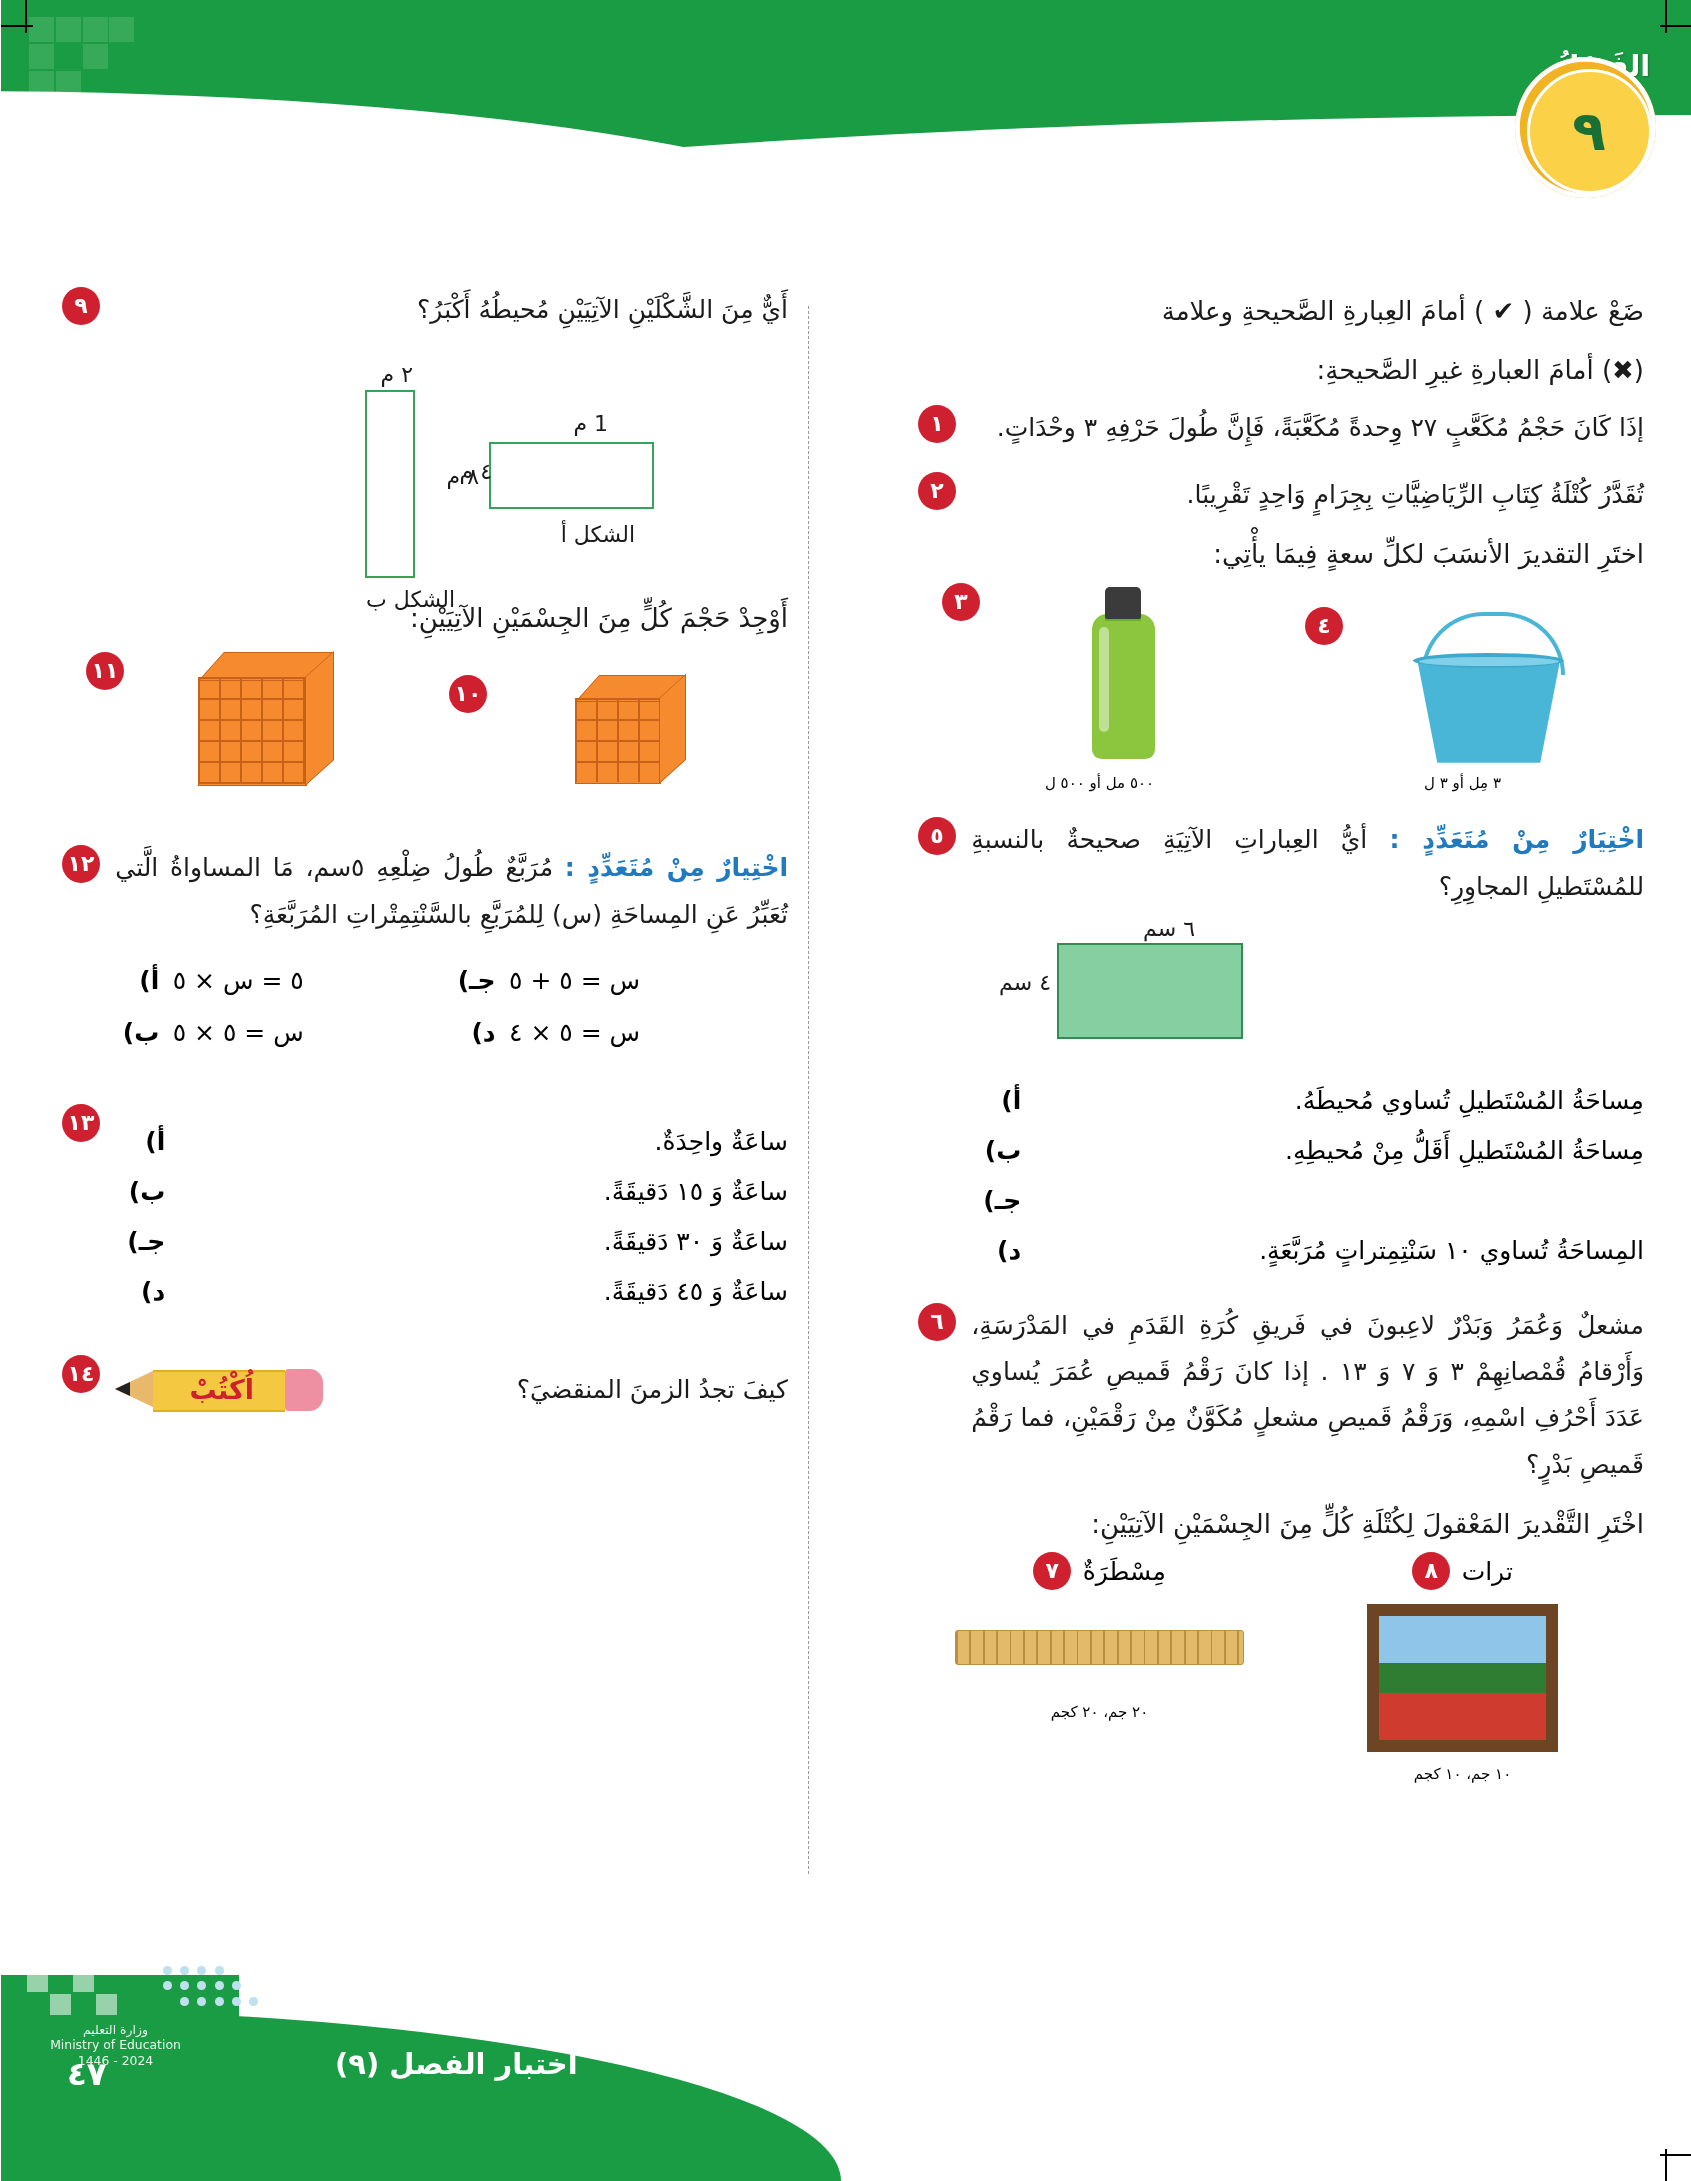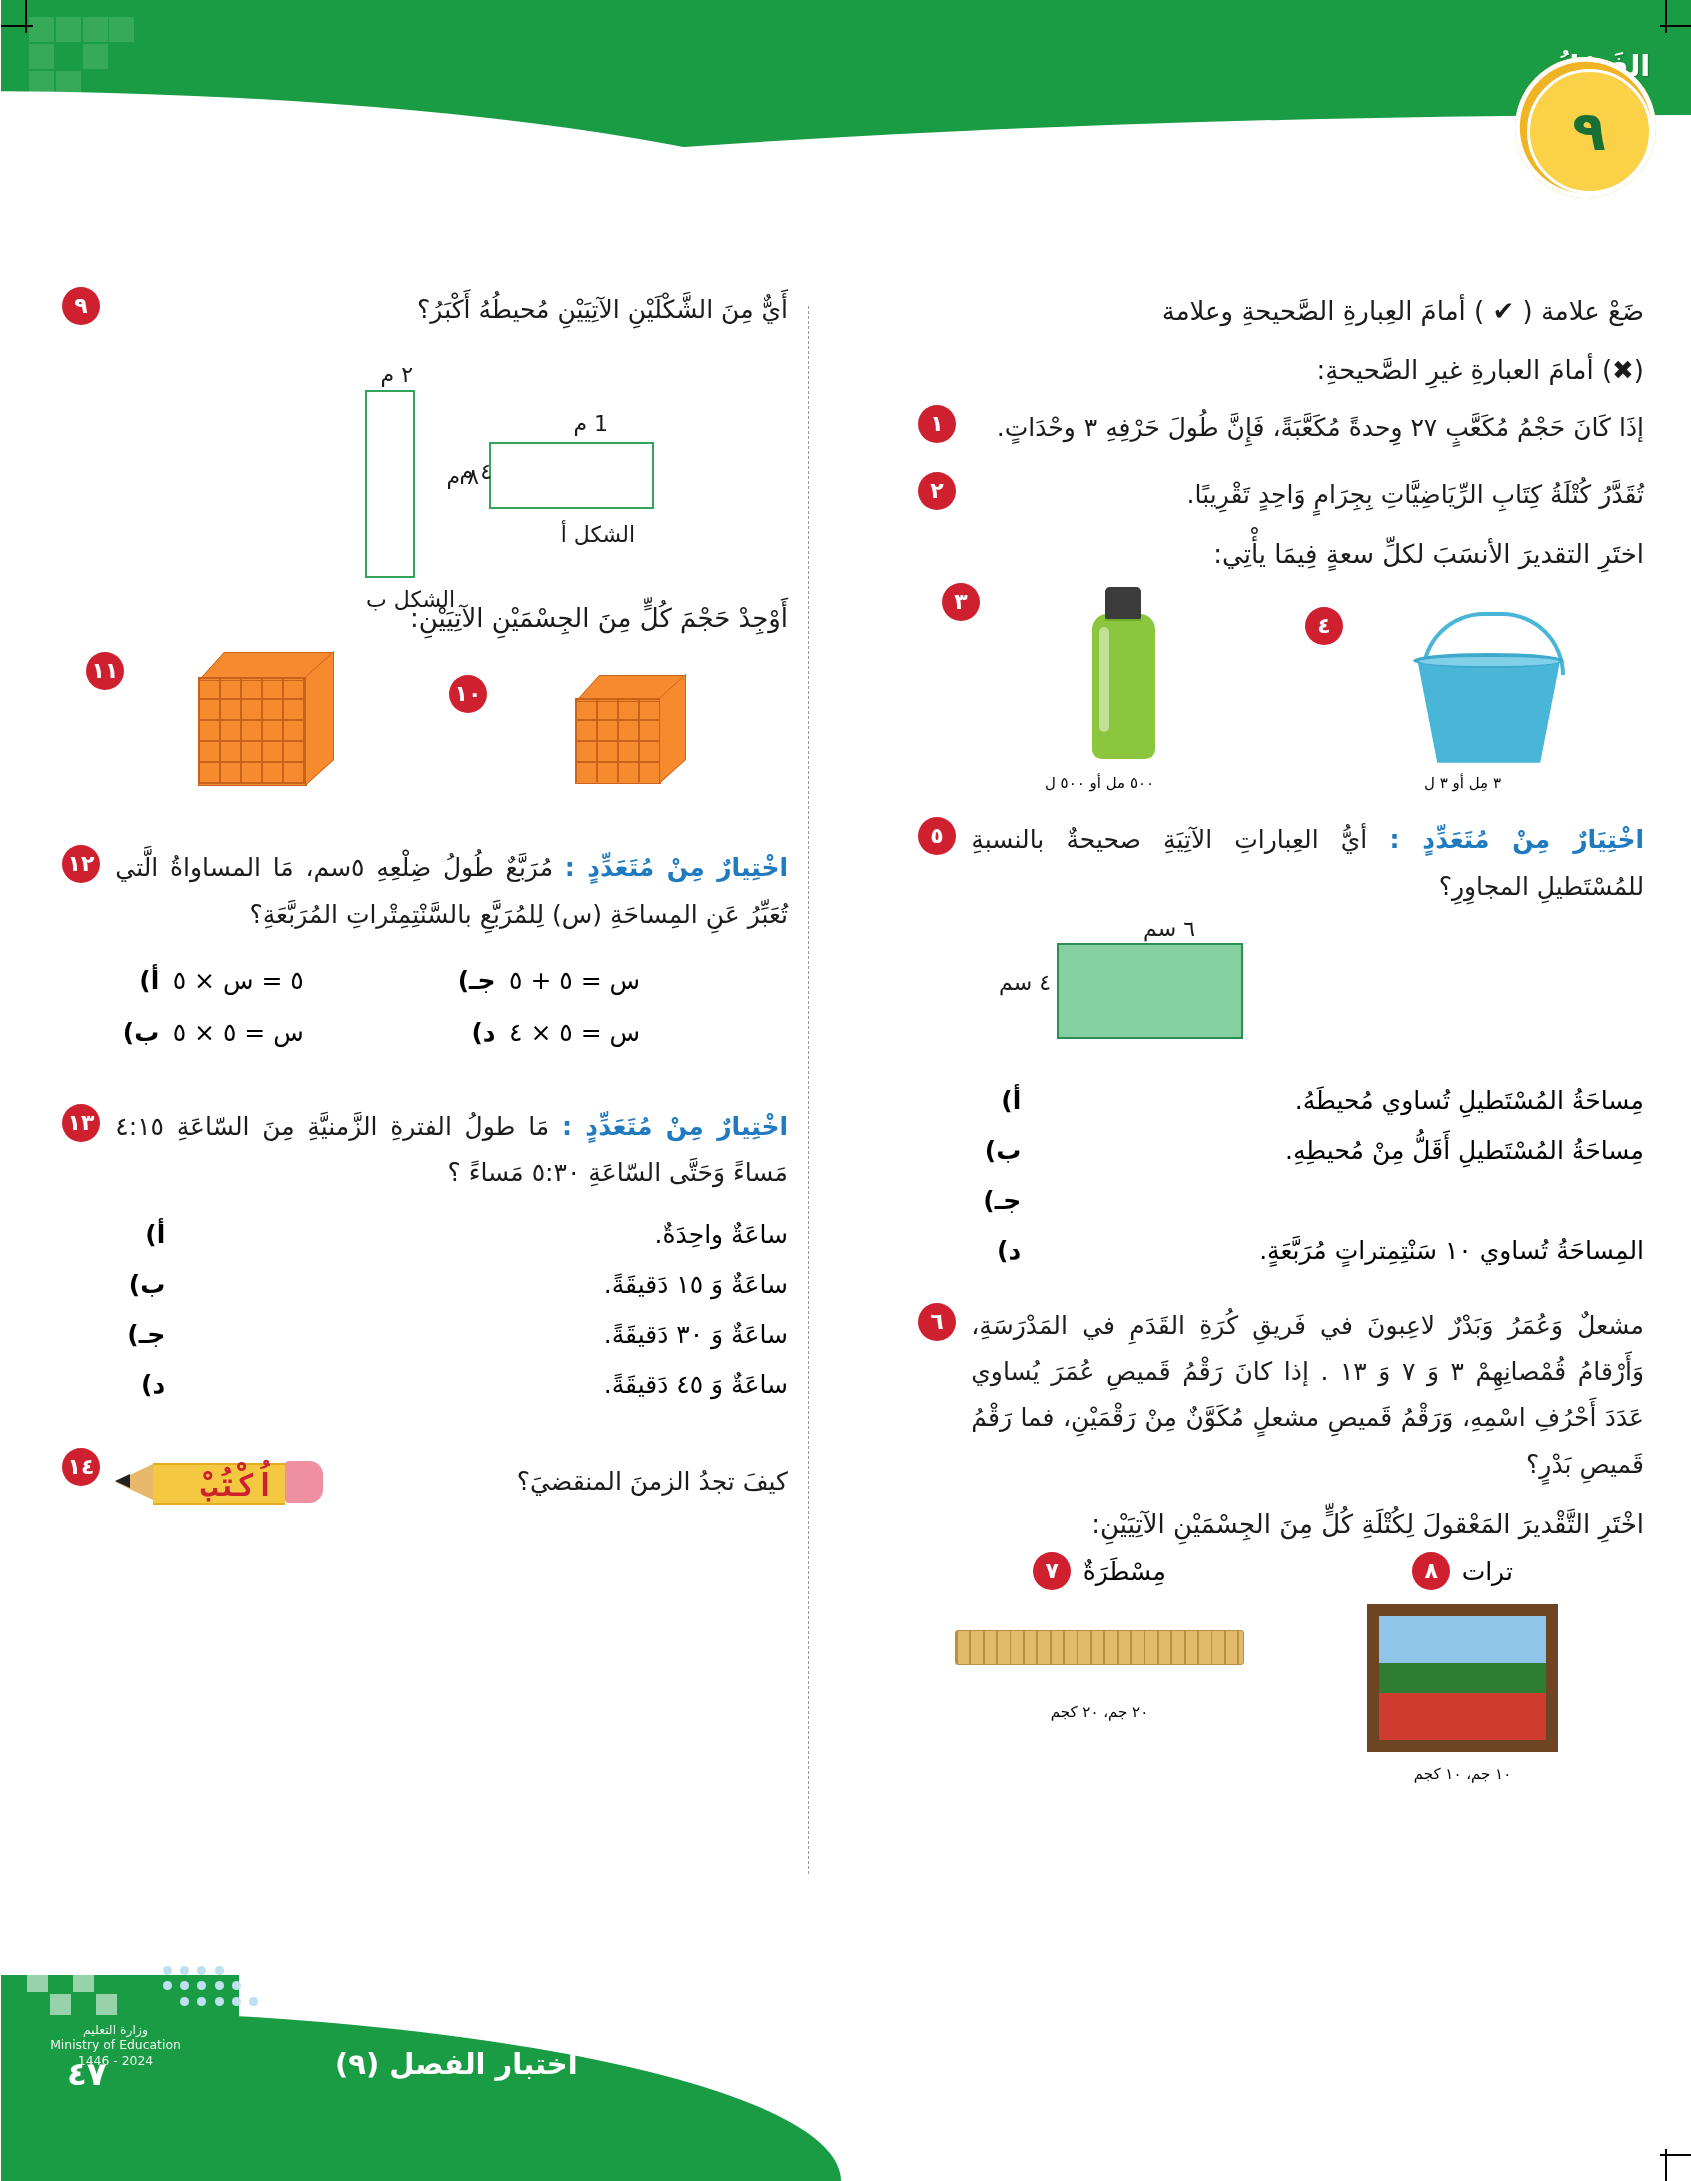--- a/index.html
+++ b/index.html
@@ -130,21 +130,21 @@
   
   .painting{width:191px;height:148px;border:12.4px solid #6d4522;box-sizing:border-box;margin:0 auto;
     background:linear-gradient(#8fc5e8 0 38%,#2e7d32 38% 62%,#cf3b2e 62% 100%);}
   
   .write-row{display:flex;flex-direction:row-reverse;align-items:center;gap:13.4px;margin-top:9.6px;}
   .pencil{position:relative;width:210px;height:50px;}
   .pencil-body{position:absolute;left:38px;top:5.7px;width:132px;height:38px;background:#f5c842;border-top:2.9px solid #e0ae1f;border-bottom:2.9px solid #e0ae1f;}
   .pencil-tip{position:absolute;left:0;top:5.7px;width:0;height:0;border-top:19px solid transparent;border-bottom:19px solid transparent;border-right:40px solid #e8b96a;}
   .pencil-lead{position:absolute;left:0;top:17px;width:0;height:0;border-top:7.6px solid transparent;border-bottom:7.6px solid transparent;border-right:15.3px solid #222;}
   .pencil-eraser{position:absolute;left:170px;top:3.8px;width:38px;height:42px;background:#ef8fa2;border-radius:3.8px 13.4px 13.4px 3.8px;}
-  .pencil-word{position:absolute;left:54px;top:9.6px;width:105px;color:#cf2030;font-size:31px;font-weight:bold;font-family:Liberation Mono, monospace;}
+  .pencil-word{position:absolute;left:54px;top:9.6px;width:105px;text-align:center;color:#cf2030;font-size:27px;font-weight:bold;}
   
   .footer{
     position:absolute;left:0;bottom:0;width:1692px;height:220px;
   }
   .footer-green{
     position:absolute;left:0;bottom:0;width:841px;height:172px;background:#1a9c45;
     border-radius:0 100% 0 0 / 0 100% 0 0;
   }
   .footer-green2{
     position:absolute;left:0;bottom:0;width:239px;height:206px;background:#1a9c45;
@@ -387,24 +387,20 @@
               <span>س = ٥ × ٤</span>
             </div>
           </div>
         </div>
       </div>
     </div>
 
     <div class="q" style="margin-top:44px">
       <span class="num-badge">١٣</span>
       <div class="q-body">
-        <div class="txt">
-          <span class="mc-label">اخْتِيارٌ مِنْ مُتَعَدِّدٍ :</span>
-          <span>مَا طولُ الفترةِ الزَّمنيَّةِ مِنَ السّاعَةِ ٤:١٥ مَساءً وَحَتَّى السّاعَةِ ٥:٣٠ مَساءً ؟</span>
-        </div>
         <div class="choices">
           <div class="choice-row">
             <span class="choice-key">أ)</span>
             <span class="choice-txt">ساعَةٌ واحِدَةٌ.</span>
           </div>
           <div class="choice-row">
             <span class="choice-key">ب)</span>
             <span class="choice-txt">ساعَةٌ وَ ١٥ دَقيقَةً.</span>
           </div>
           <div class="choice-row">

